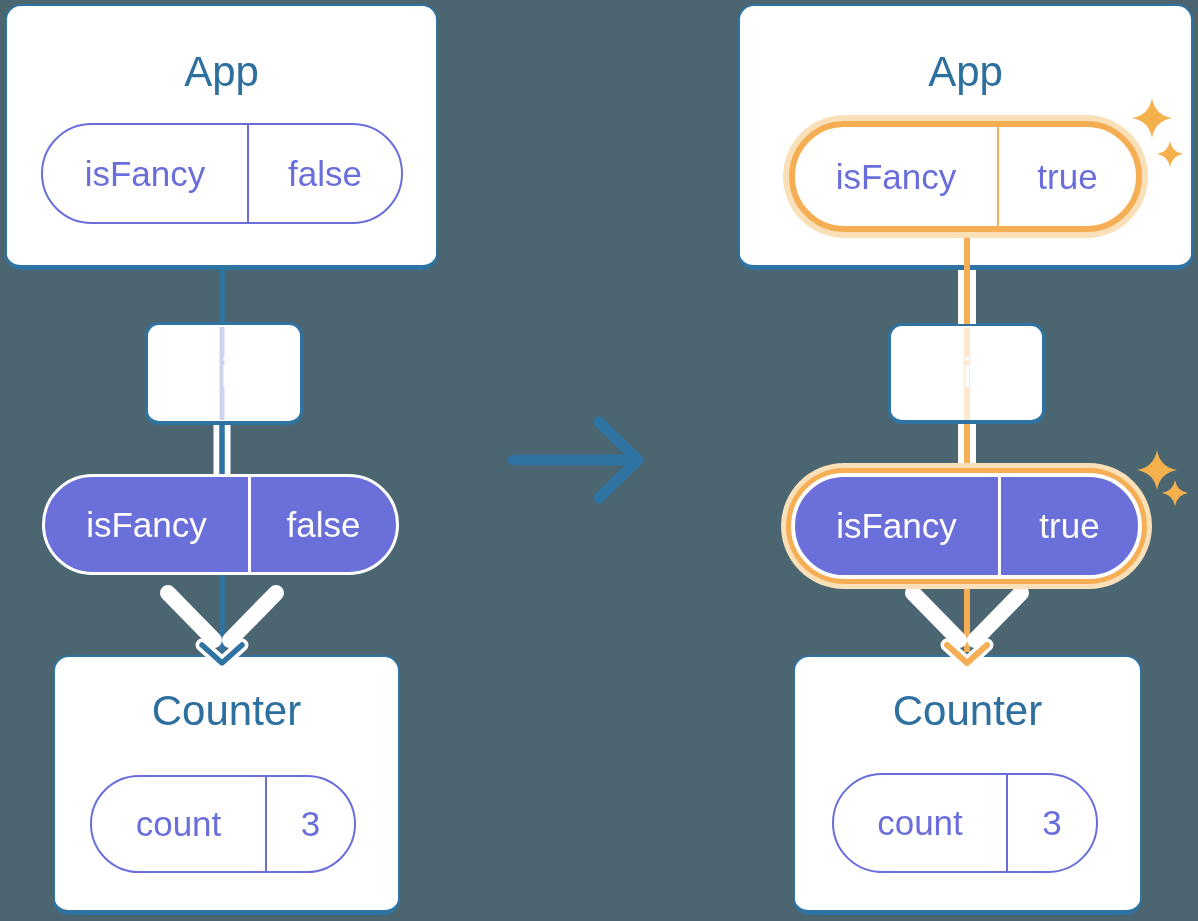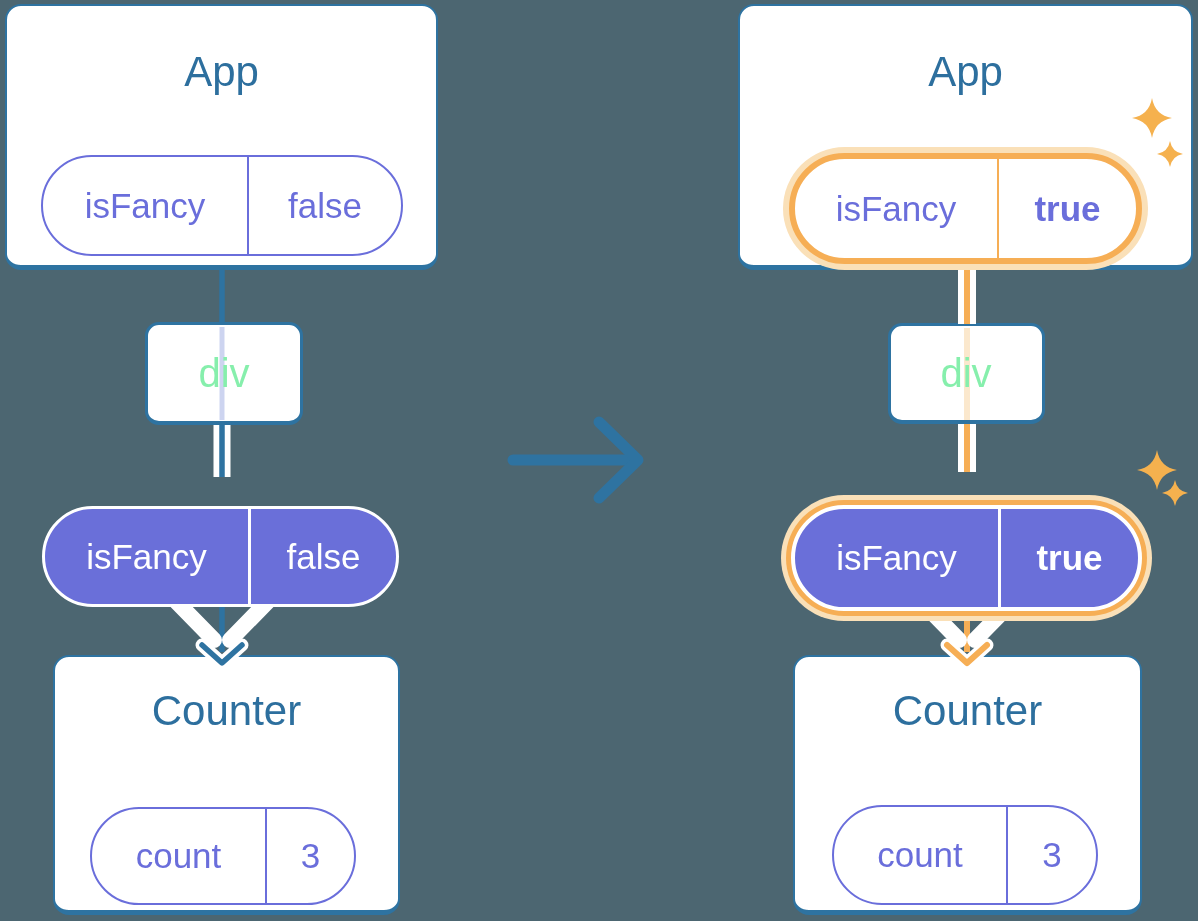--- a/index.html
+++ b/index.html
@@ -19,48 +19,48 @@
     font-size:42px; font-weight:500; color:#2D6F9E;
   }
   .counter-title { top:30px; }
   .box {
     position:absolute; background:#ffffff;
     border:3px solid #2E73A1; border-bottom-width:4px;
     border-radius:14px; z-index:1; box-sizing:border-box;
   }
   .box-label {
     position:absolute; transform:translate(-50%,-50%);
-    font-size:40px; font-weight:500; color:#86efac; z-index:3;
+    font-size:40px; font-weight:500; color:#ffffff; z-index:3;
   }
   
   svg.connectors { position:absolute; inset:0; z-index:2; pointer-events:none; }
   
   .pill {
     position:absolute; display:flex; align-items:stretch;
-    border-radius:999px; z-index:3; box-sizing:border-box;margin-top:32px;
+    border-radius:999px; z-index:3; box-sizing:border-box;
   }
   .pill .cell {
     display:flex; align-items:center; justify-content:center;
     font-size:35px; white-space:nowrap;
   }
   .pill-outline { background:#ffffff; border:2.5px solid #6A6EDB; color:#6A6EDB; }
   .pill-outline .cell-left { border-right:2.5px solid #6A6EDB; }
   .pill-solid { background:#6A6FD9; border:3px solid #ffffff; color:#ffffff; }
   .pill-solid .cell-left { border-right:3px solid #ffffff; }
   .pill-hl-outline {
     background:#ffffff; border:6px solid #F6AE55; color:#6A6EDB;
     box-shadow:0 0 0 6px #FAE0B8;
   }
   .pill-hl-outline .cell-left { border-right:2.5px solid #F6AE55; }
   .pill-hl-solid {
     background:#6A6FD9; border:4px solid #ffffff; color:#ffffff;
     box-shadow:0 0 0 5px #F6AE55, 0 0 0 10px #FAE0B8;
   }
   .pill-hl-solid .cell-left { border-right:3px solid #ffffff; }
-  .bold { font-weight:700;text-align:center; }
+  .bold { font-weight:400;text-align:center; }
   
   .app-card-left     { left:5px;   top:4px;   width:433px; height:266px; }
   .app-pill-left     { left:41px;  top:123px; width:362px; height:101px; }
   .app-pill-left .cell-left { width:204px; } .app-pill-left .cell-right { flex:1; }
   .div-box-left      { left:145px; top:322px; width:158px; height:103px; }
   .prop-pill-left    { left:42px;  top:474px; width:357px; height:101px; }
   .prop-pill-left .cell-left { width:203px; } .prop-pill-left .cell-right { flex:1; }
   .counter-card-left { left:53px;  top:655px; width:347px; height:260px; }
   .counter-pill-left { left:90px;  top:775px; width:266px; height:98px; }
   .counter-pill-left .cell-left { width:173px; } .counter-pill-left .cell-right { flex:1; }

